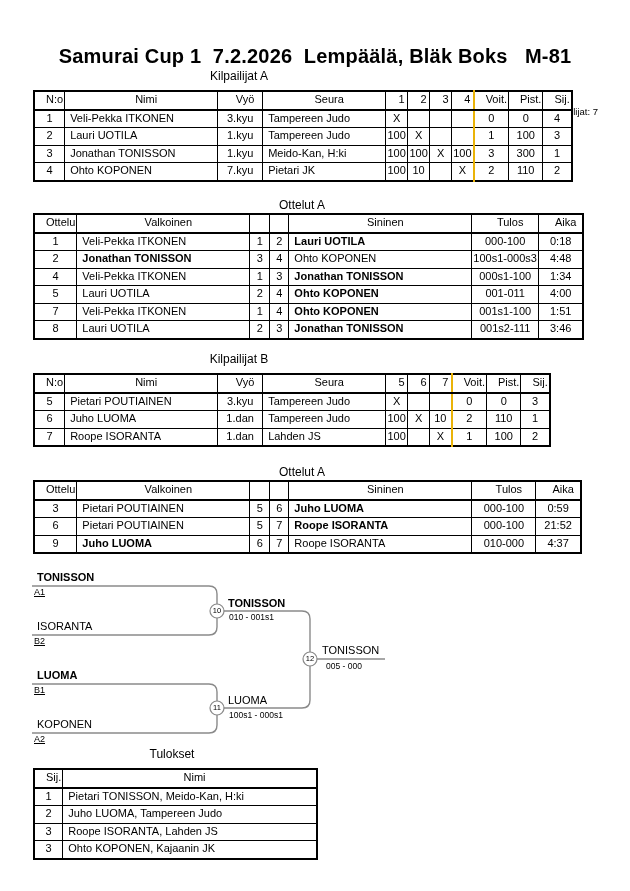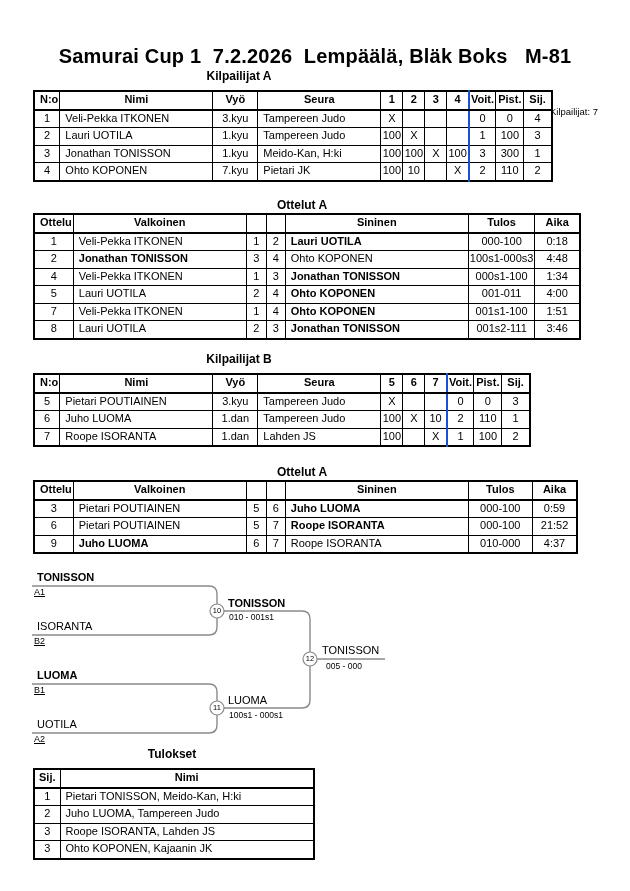--- a/index.html
+++ b/index.html
@@ -1,30 +1,30 @@
 <!DOCTYPE html>
 <html><head>
 <meta charset="utf-8">
 <style>
   html,body{margin:0;padding:0;background:#fff;}
   body{width:630px;height:891px;position:relative;font-family:"Liberation Sans",sans-serif;color:#000;}
   .page{position:absolute;left:0;top:0;width:630px;height:891px;background:#fff;overflow:hidden;}
 
   .main-title{position:absolute;left:0;top:45px;width:630px;text-align:center;
     font-size:20px;font-weight:bold;white-space:pre;letter-spacing:0.2px;}
-  .sect{position:absolute;font-size:12px;font-weight:bold;white-space:nowrap;transform:translateX(-50%);}
+  .sect{position:absolute;font-size:12px;font-weight:normal;white-space:nowrap;transform:translateX(-50%);}
   .count{position:absolute;top:71px;right:32px;font-size:9.5px;margin-top:35px;}
 
   table.t{position:absolute;border-collapse:collapse;table-layout:fixed;background:#fff;
     font-size:11px;line-height:1.05;border:2px solid #000;}
   table.t td{border:1px solid #000;height:16.5px;padding:0 1px;text-align:center;
     white-space:nowrap;overflow:hidden;}
-  table.t tr.hd td{font-weight:bold;border-bottom:2px solid #000;}
+  table.t tr.hd td{font-weight:normal;border-bottom:2px solid #000;padding-left:11px;}
   table.t td.l{text-align:left;padding:0 1px 0 5px;}
-  table.t td.sep{border-left:2px solid #1d4ed8;}
+  table.t td.sep{border-left:2px solid #eab308;}
   .b{font-weight:bold;}
 
   svg.blines{position:absolute;left:0;top:0;pointer-events:none;}
   svg.blines path{fill:none;stroke:#8a8a8a;stroke-width:1.4;}
   svg.blines circle{fill:#fff;stroke:#8a8a8a;stroke-width:1.2;}
 
   .bt{position:absolute;white-space:nowrap;font-size:11px;line-height:11px;}
   .sd{position:absolute;white-space:nowrap;font-size:9px;line-height:9px;text-decoration:underline;}
   .sc{position:absolute;white-space:nowrap;font-size:8.5px;line-height:9px;}
   .cn{position:absolute;width:16px;text-align:center;font-size:7.5px;line-height:8px;}
@@ -332,21 +332,21 @@
   <div class="bt b" style="left:37px;top:572px">TONISSON</div>
   <div class="sd" style="left:34px;top:588px">A1</div>
   <div class="bt" style="left:37px;top:621px">ISORANTA</div>
   <div class="sd" style="left:34px;top:637px">B2</div>
   <div class="cn" style="left:209px;top:607px">10</div>
   <div class="bt b" style="left:228px;top:598px">TONISSON</div>
   <div class="sc" style="left:229px;top:613px">010 - 001s1</div>
 
   <div class="bt b" style="left:37px;top:670px">LUOMA</div>
   <div class="sd" style="left:34px;top:686px">B1</div>
-  <div class="bt" style="left:37px;top:719px">UOTILA</div>
+  <div class="bt" style="left:37px;top:719px">KOPONEN</div>
   <div class="sd" style="left:34px;top:735px">A2</div>
   <div class="cn" style="left:209px;top:704px">11</div>
   <div class="bt" style="left:228px;top:695px">LUOMA</div>
   <div class="sc" style="left:229px;top:711px">100s1 - 000s1</div>
 
   <div class="cn" style="left:302px;top:655px">12</div>
   <div class="bt" style="left:322px;top:645px">TONISSON</div>
   <div class="sc" style="left:326px;top:662px">005 - 000</div>
 
   <div class="sect" style="left:172px;top:747px">Tulokset</div>

